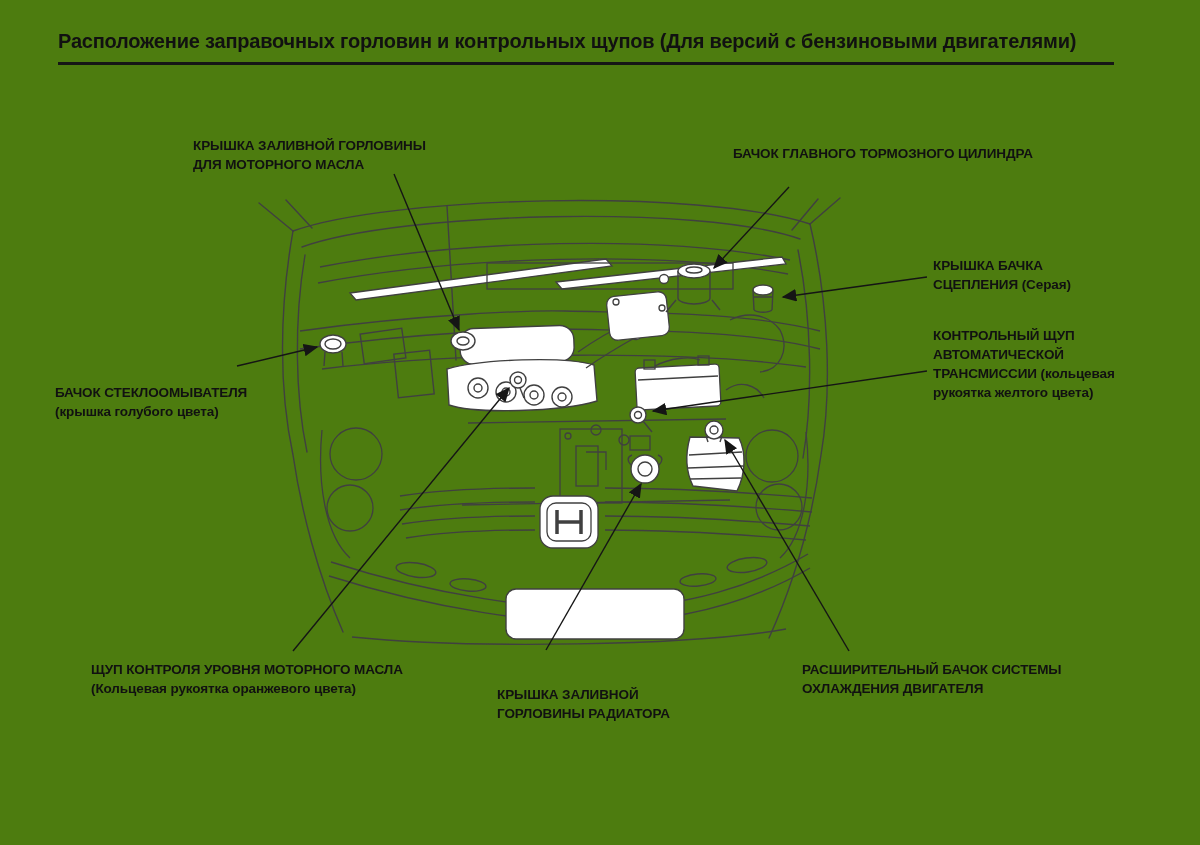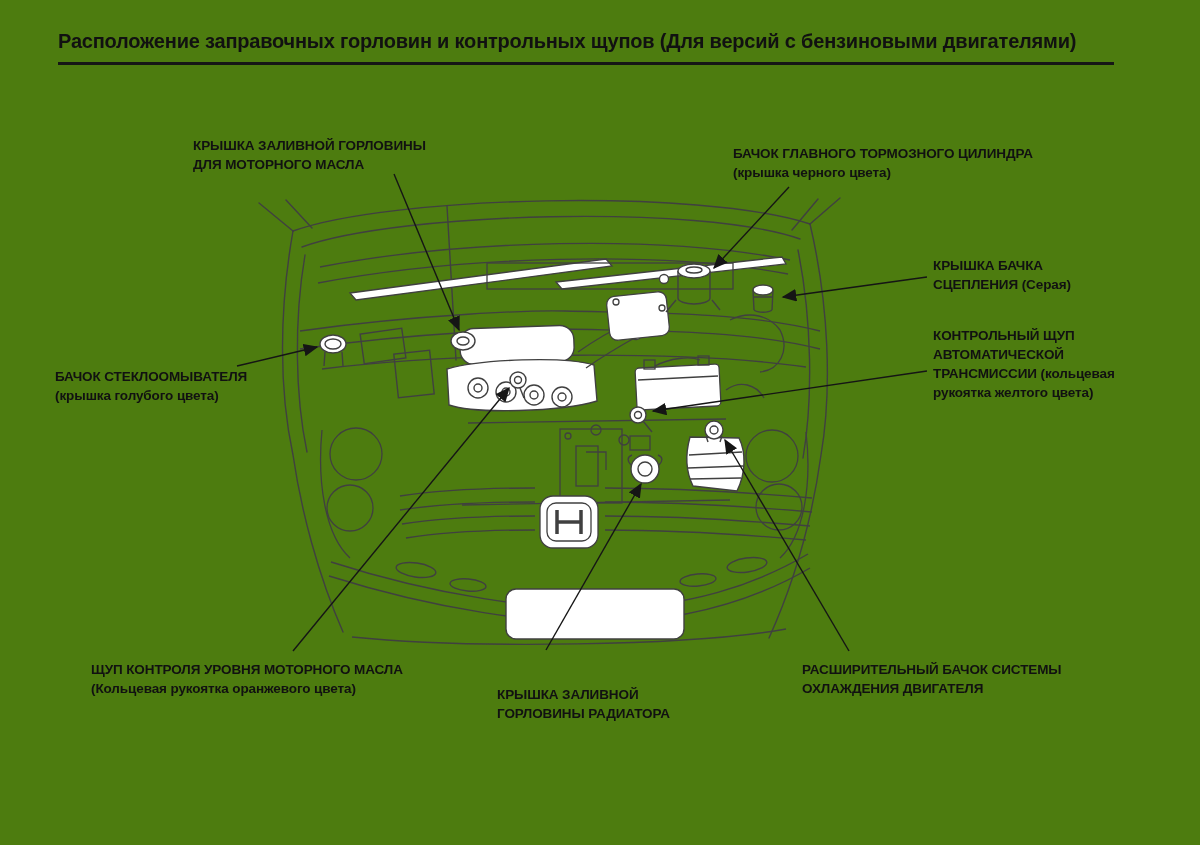--- a/index.html
+++ b/index.html
@@ -223,36 +223,35 @@
       </g>
     </svg>
 
     <div class="callout" style="left:193px;top:136px;">
       <div>КРЫШКА ЗАЛИВНОЙ ГОРЛОВИНЫ</div>
       <div>ДЛЯ МОТОРНОГО МАСЛА</div>
     </div>
 
     <div class="callout" style="left:685px;top:144px;margin-left:48px;">
       <div>БАЧОК ГЛАВНОГО ТОРМОЗНОГО ЦИЛИНДРА</div>
-      <div>(крышка черного цвета)</div>
     </div>
 
     <div class="callout" style="left:933px;top:256px;">
       <div>КРЫШКА БАЧКА</div>
       <div>СЦЕПЛЕНИЯ (Серая)</div>
     </div>
 
     <div class="callout" style="left:933px;top:326px;">
       <div>КОНТРОЛЬНЫЙ ЩУП</div>
       <div>АВТОМАТИЧЕСКОЙ</div>
       <div>ТРАНСМИССИИ (кольцевая</div>
       <div>рукоятка желтого цвета)</div>
     </div>
 
-    <div class="callout" style="left:55px;top:367px;">
+    <div class="callout" style="left:55px;top:383px;">
       <div>БАЧОК СТЕКЛООМЫВАТЕЛЯ</div>
       <div>(крышка голубого цвета)</div>
     </div>
 
     <div class="callout" style="left:91px;top:660px;">
       <div>ЩУП КОНТРОЛЯ УРОВНЯ МОТОРНОГО МАСЛА</div>
       <div>(Кольцевая рукоятка оранжевого цвета)</div>
     </div>
 
     <div class="callout" style="left:497px;top:685px;">

